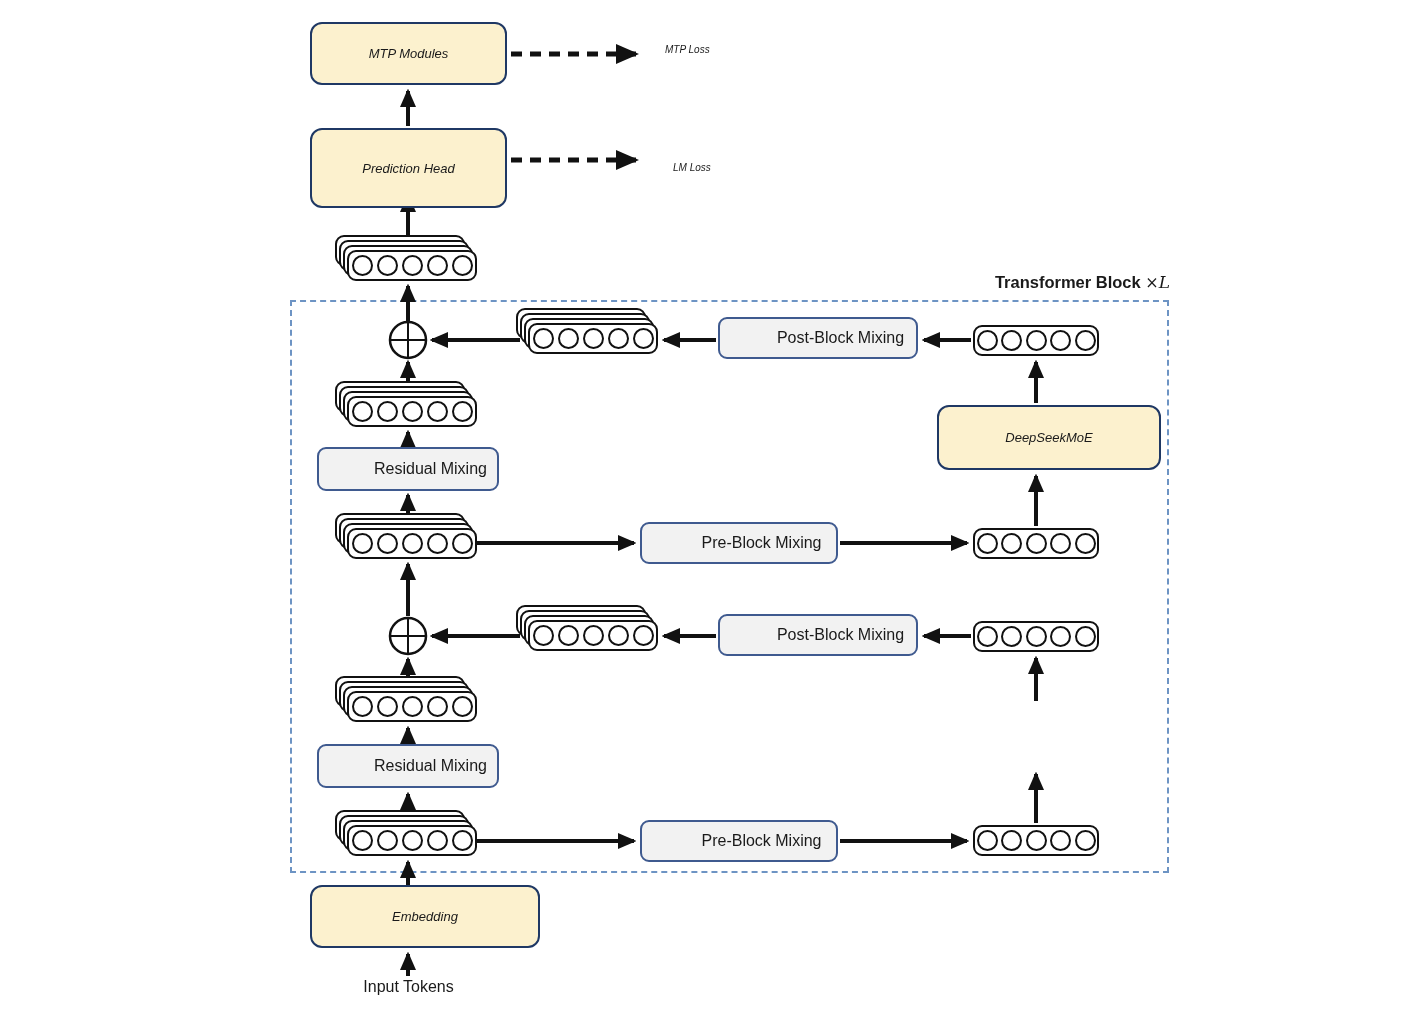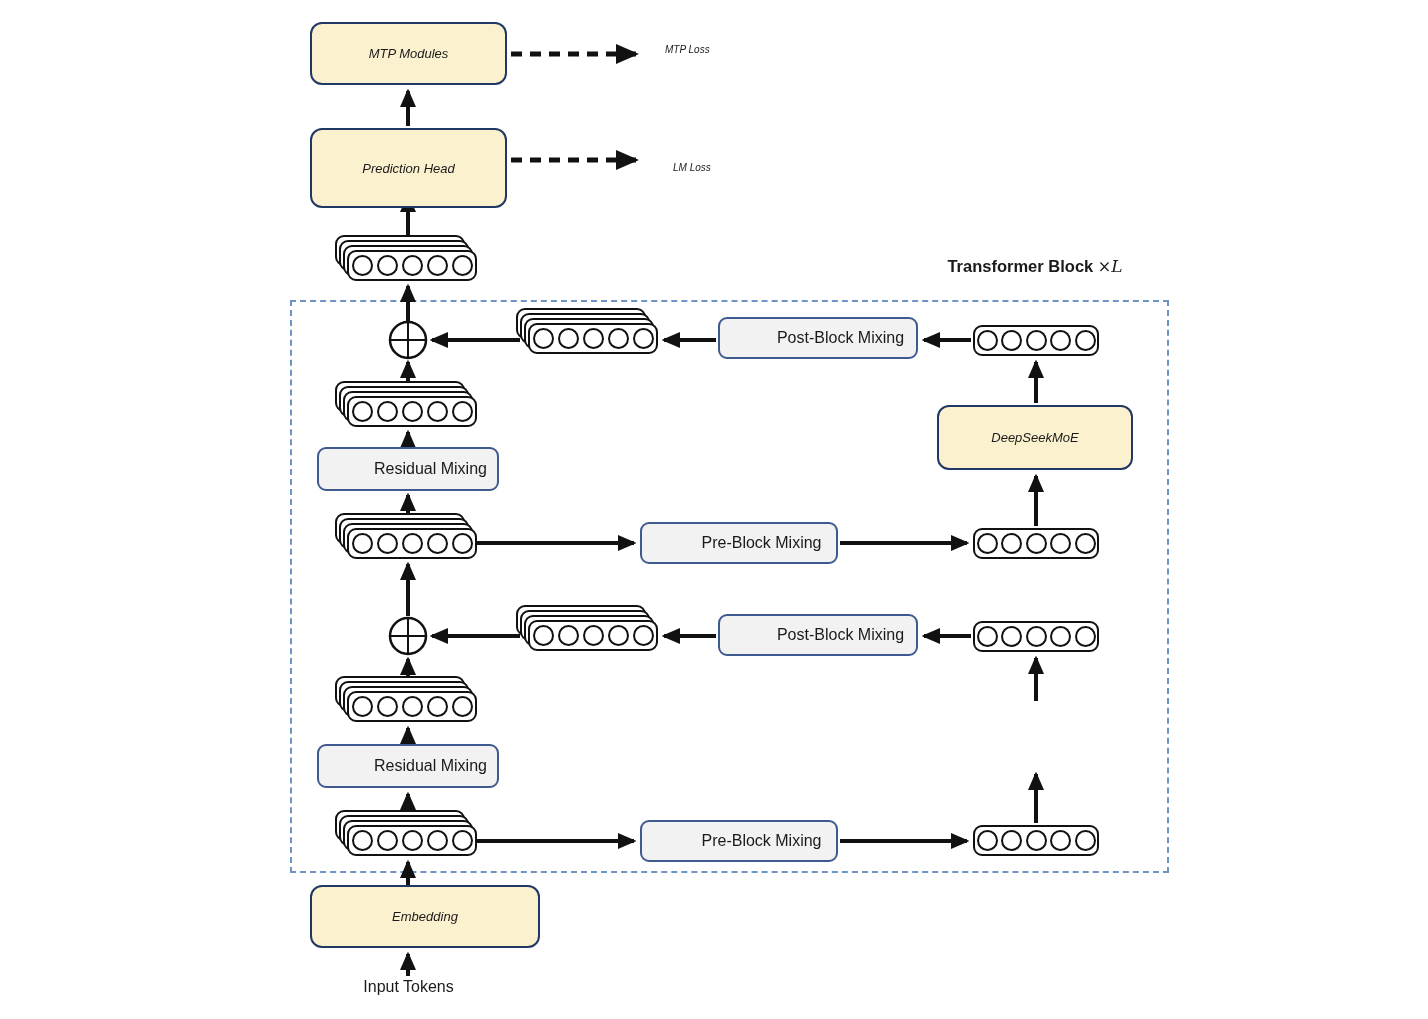--- a/index.html
+++ b/index.html
@@ -47,21 +47,21 @@
     display:flex;align-items:center;justify-content:center;gap:4px;z-index:2;
   }
   .tok-row.single{width:126px;gap:3.5px;}
   .stack .tok-row{position:absolute;left:0;top:0;}
   .tok{
     width:21px;height:21px;border:2.5px solid #111;border-radius:50%;
     background:#fff;box-sizing:border-box;flex:0 0 auto;
   }
   
   .loop-label{
-    position:absolute;left:900px;top:256px;width:270px;text-align:center;
+    position:absolute;left:900px;top:272px;width:270px;text-align:right;
     font-size:16.5px;font-weight:bold;z-index:2;white-space:nowrap;
   }
   .loop-label .math-x{font-family:"DejaVu Serif",serif;font-weight:normal;font-size:16px;}
   .loop-label .math-l{font-family:"DejaVu Serif",serif;font-style:italic;font-weight:normal;font-size:17px;}
   .loss-label{
     position:absolute;font-style:italic;font-size:10px;z-index:2;white-space:nowrap;
   }
   .input-label{
     position:absolute;left:310px;top:978px;width:197px;text-align:center;
     font-size:16px;z-index:2;
@@ -134,21 +134,21 @@
     <span>Transformer Block</span>
     <span class="math-x">×</span><span class="math-l">L</span>
   </div>
 
   <div class="loss-label" style="left:665px;top:44px;">MTP Loss</div>
   <div class="loss-label" style="left:673px;top:150px;margin-top:12px;">LM Loss</div>
 
   <div class="node module" style="left:310px;top:22px;width:197px;height:63px;">MTP Modules</div>
   <div class="node module" style="left:310px;top:128px;width:197px;height:80px;">Prediction Head</div>
   <div class="node module" style="left:310px;top:885px;width:230px;height:63px;">Embedding</div>
-  <div class="node module" style="left:937px;top:405px;width:196px;height:65px;">DeepSeekMoE</div>
+  <div class="node module" style="left:937px;top:405px;width:224px;height:65px;">DeepSeekMoE</div>
 
   <div class="node mixing" style="left:718px;top:317px;width:200px;height:42px;">Post-Block Mixing</div>
   <div class="node mixing" style="left:718px;top:614px;width:200px;height:42px;">Post-Block Mixing</div>
   <div class="node mixing" style="left:317px;top:447px;width:182px;height:44px;">Residual Mixing</div>
   <div class="node mixing" style="left:317px;top:744px;width:182px;height:44px;">Residual Mixing</div>
   <div class="node mixing" style="left:640px;top:522px;width:198px;height:42px;">Pre-Block Mixing</div>
   <div class="node mixing" style="left:640px;top:820px;width:198px;height:42px;">Pre-Block Mixing</div>
 
   <div class="stack" style="left:347px;top:250px;">
     <div class="sheet s1"></div>

